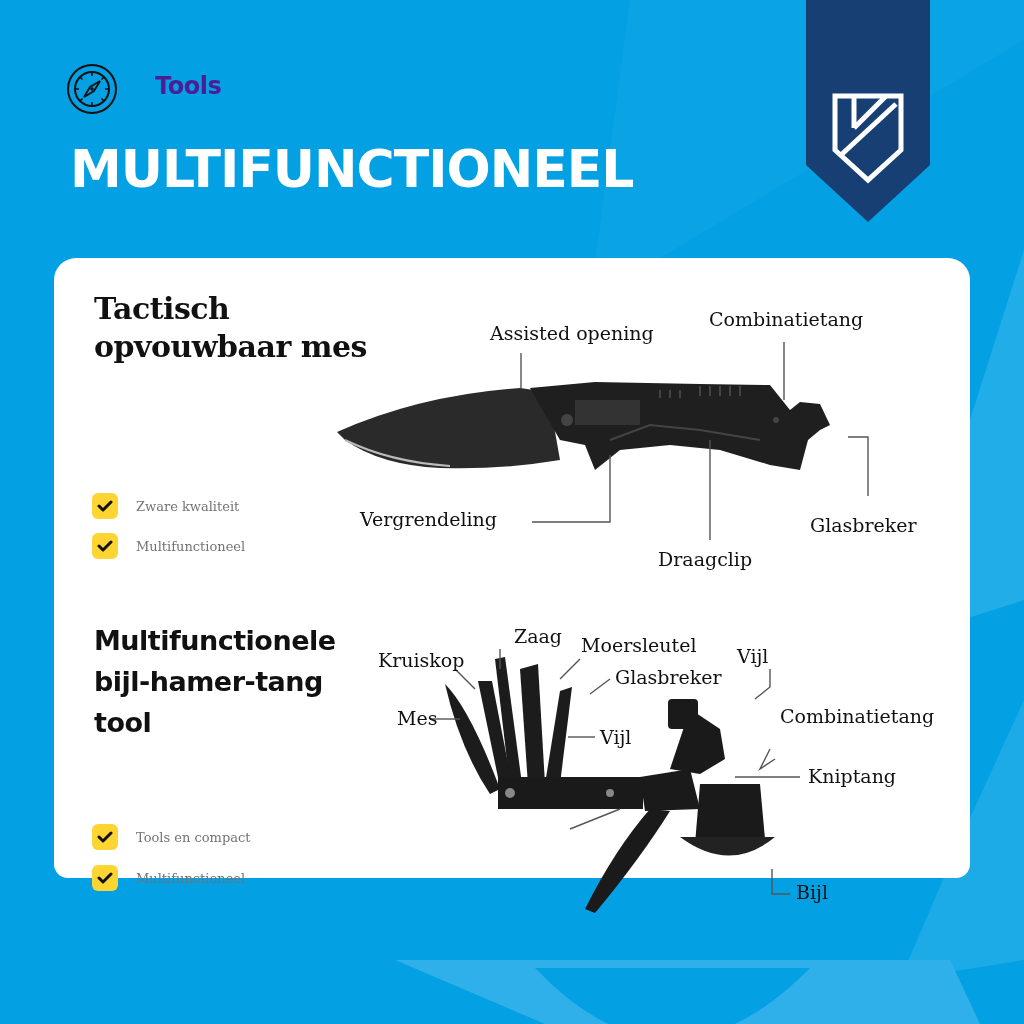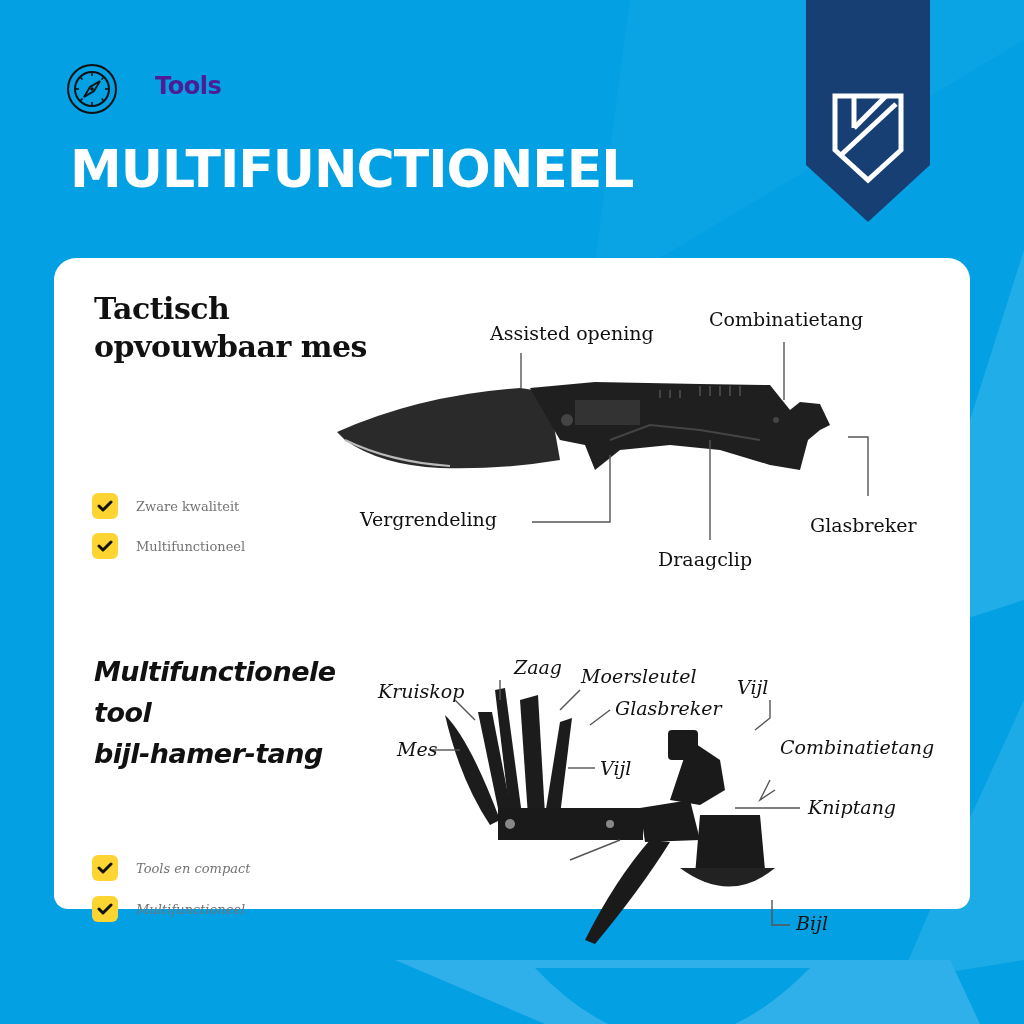--- a/index.html
+++ b/index.html
@@ -5,21 +5,21 @@
   html, body { margin:0; padding:0; }
   body { width:1024px; height:1024px; overflow:hidden; position:relative; background:#03a0e3; font-family:"DejaVu Sans", sans-serif; }
   .bg { position:absolute; inset:0; overflow:hidden; }
   .bg svg { position:absolute; left:0; top:0; }
   .header-icon { position:absolute; left:66px; top:63px; width:52px; height:52px; }
   .header-label { position:absolute; left:155px; top:72px; font-family:"DejaVu Sans", sans-serif; font-weight:bold; font-size:24px; color:#4c1d95; letter-spacing:-0.5px; }
   .page-title { position:absolute; left:70px; top:143px; font-family:"DejaVu Sans", sans-serif; font-weight:bold; font-size:52px; color:#fff; letter-spacing:-1px; line-height:1; }
   .banner { position:absolute; left:806px; top:0; width:124px; height:222px; }
   .card { position:absolute; left:54px; width:916px; background:#fff; border-radius:14px; }
   .card1 { top:258px; height:403px;border-radius:22px; }
-  .card2 { top:621px; height:288px;font-style:italic; }
+  .card2 { top:590px; height:288px; }
   .card-title { position:absolute; left:40px; font-family:"DejaVu Serif", serif; font-weight:bold; font-size:30px; color:#111; line-height:38px; letter-spacing:-0.5px; }
   .card2 .card-title { font-family:"DejaVu Sans", sans-serif; font-size:27px; line-height:41px; }
   .feature { position:absolute; left:38px; display:flex; align-items:center; gap:18px; }
   .check { width:26px; height:26px; background:#fcd533; border-radius:6px; display:flex; align-items:center; justify-content:center; }
   .feature-label { font-family:"DejaVu Serif", serif; font-size:13px; color:#737373; }
   .illustration { position:absolute; left:0; top:0; }
   .callout { position:absolute; font-family:"DejaVu Serif", serif; font-size:19px; color:#111; white-space:nowrap; }
 </style>
 </head>
 <body>
@@ -118,22 +118,22 @@
   <div class="callout" style="left:436px;top:64px;">Assisted opening</div>
   <div class="callout" style="left:655px;top:50px;">Combinatietang</div>
   <div class="callout" style="left:306px;top:250px;">Vergrendeling</div>
   <div class="callout" style="left:756px;top:256px;">Glasbreker</div>
   <div class="callout" style="left:604px;top:290px;">Draagclip</div>
 </div>
 
 <div class="card card2">
   <div class="card-title" style="top:30px;">
     <div>Multifunctionele</div>
+    <div>bijl-hamer-tang</div>
     <div>tool</div>
-    <div>bijl-hamer-tang</div>
   </div>
   <div class="feature" style="top:234px;">
     <span class="check">
         <svg width="16" height="14" viewBox="0 0 16 14">
           <path d="M2,7 L6,11 L14,3" fill="none" stroke="#111" stroke-width="3" stroke-linecap="round" stroke-linejoin="round"></path>
         </svg>
       </span>
     <span class="feature-label">Tools en compact</span>
   </div>
   <div class="feature" style="top:275px;">

